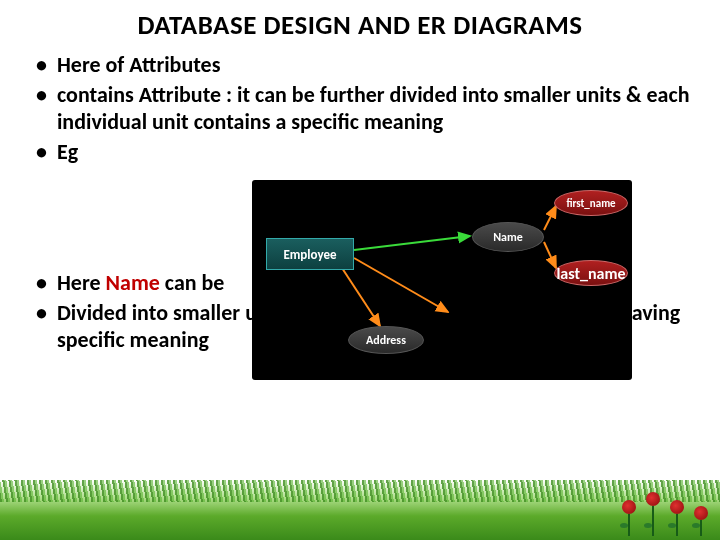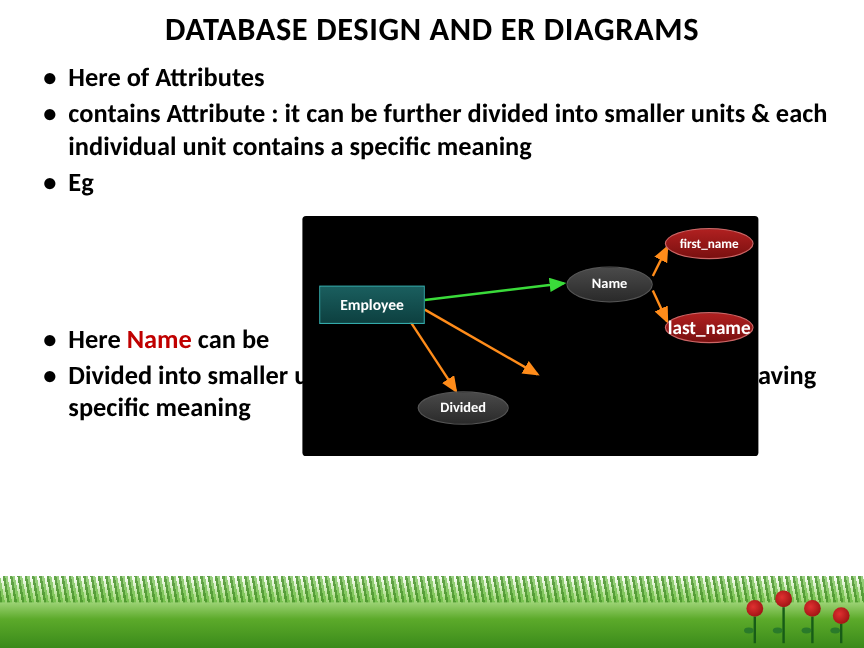--- a/index.html
+++ b/index.html
@@ -180,21 +180,21 @@
       </marker>
     </defs>
     <line x1="102" y1="70" x2="218" y2="56" stroke="#3adb3a" stroke-width="2" marker-end="url(#ah-green)"></line>
     <line x1="102" y1="78" x2="196" y2="132" stroke="#ff8c1a" stroke-width="2" marker-end="url(#ah-orange)"></line>
     <line x1="90" y1="88" x2="128" y2="146" stroke="#ff8c1a" stroke-width="2" marker-end="url(#ah-orange)"></line>
     <line x1="292" y1="50" x2="304" y2="26" stroke="#ff8c1a" stroke-width="2" marker-end="url(#ah-orange)"></line>
     <line x1="292" y1="62" x2="304" y2="88" stroke="#ff8c1a" stroke-width="2" marker-end="url(#ah-orange)"></line>
   </svg>
   <div class="entity">Employee</div>
   <div class="attr attr-name">Name</div>
-  <div class="attr attr-addr">Divided</div>
+  <div class="attr attr-addr">Address</div>
   <div class="attr attr-first">first_name</div>
   <div class="attr attr-last">last_name</div>
 </div>
 
 <div class="grass"></div>
 <div class="flowers">
   <div class="rose">
       <div class="bloom"></div>
       <div class="stem"></div>
       <div class="leaf"></div>

